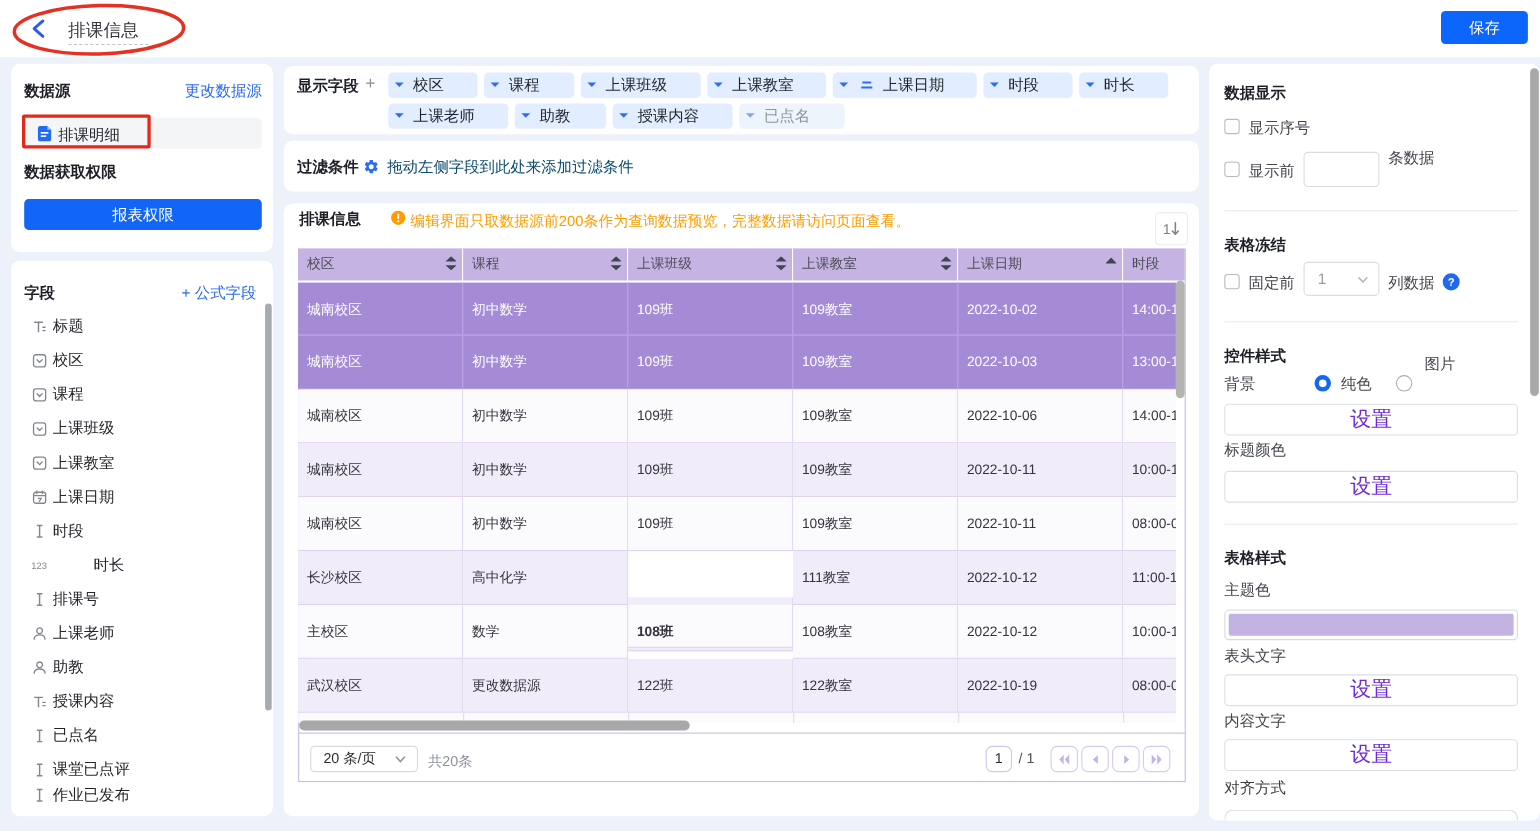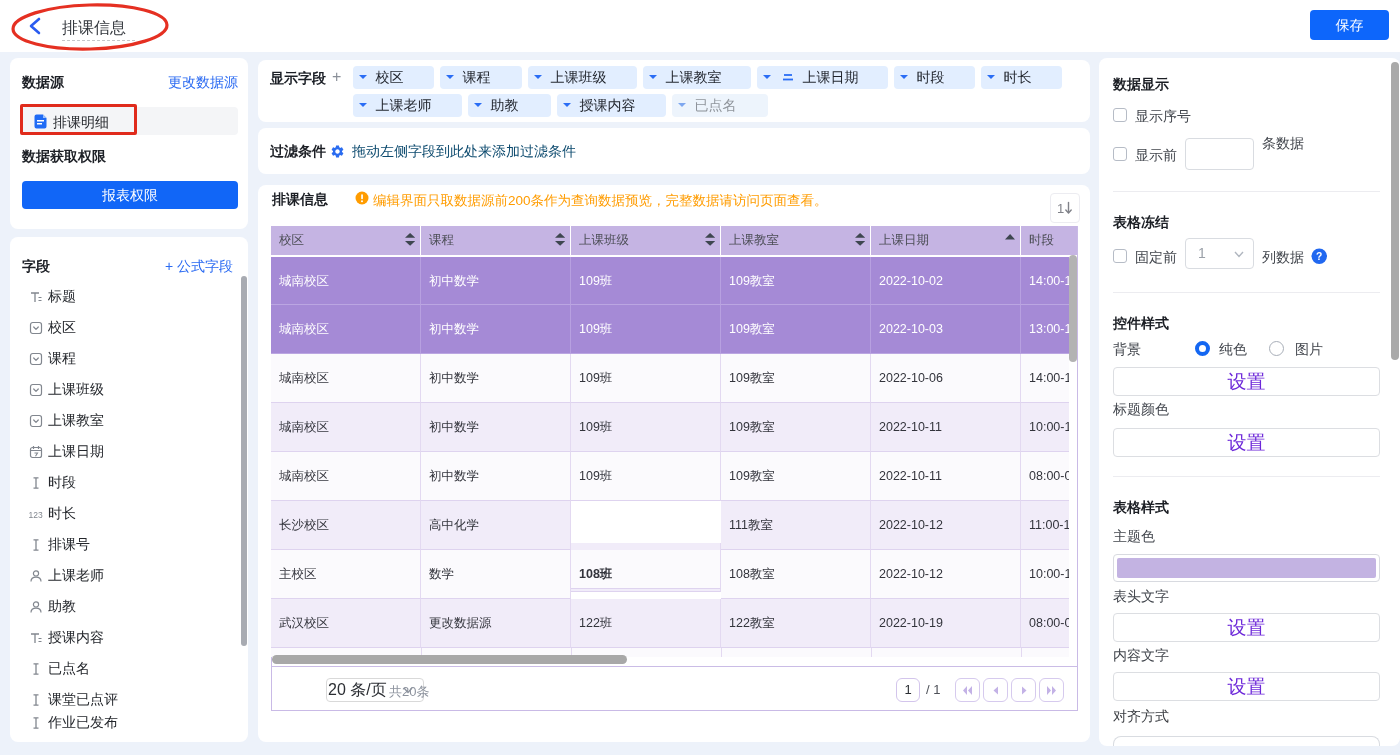--- a/index.html
+++ b/index.html
@@ -100,21 +100,21 @@
       <span>上课日期</span>
     </div>
     <div class="field-row" style="top:467px;">
       <svg width="14" height="14" viewBox="0 0 14 14">
         <g stroke="#82878f" stroke-width="1.3" fill="none">
           <path d="M4.5 1.8 h5 M4.5 12.2 h5 M7 1.8 v10.4"></path>
         </g>
       </svg>
       <span>时段</span>
     </div>
-    <div class="field-row" style="top:498px;">
+    <div class="field-row" style="top:498px;gap:37px;">
       <svg width="14" height="10" viewBox="0 0 14 10">
         <text x="-0.5" y="8.5" font-size="8.5" fill="#82878f" font-family="Liberation Sans,sans-serif">123</text>
       </svg>
       <span>时长</span>
     </div>
     <div class="field-row" style="top:529px;">
       <svg width="14" height="14" viewBox="0 0 14 14">
         <g stroke="#82878f" stroke-width="1.3" fill="none">
           <path d="M4.5 1.8 h5 M4.5 12.2 h5 M7 1.8 v10.4"></path>
         </g>
@@ -430,21 +430,21 @@
       color:#33343c;font-size:12.5px;line-height:48.9px;padding-left:8.5px;overflow:hidden;white-space:nowrap;">08:00-0</div>
     <div class="abs" style="left:270.5px;top:647.6999999999998px;width:798.5px;height:9.300000000000182px;background:#fbfafd;"></div>
     <div class="abs" style="left:420.5px;top:647.6999999999998px;width:1px;height:9.300000000000182px;background:#e3d9f1;"></div>
     <div class="abs" style="left:570.5px;top:647.6999999999998px;width:1px;height:9.300000000000182px;background:#e3d9f1;"></div>
     <div class="abs" style="left:720.5px;top:647.6999999999998px;width:1px;height:9.300000000000182px;background:#e3d9f1;"></div>
     <div class="abs" style="left:870.5px;top:647.6999999999998px;width:1px;height:9.300000000000182px;background:#e3d9f1;"></div>
     <div class="abs" style="left:1020.5px;top:647.6999999999998px;width:1px;height:9.300000000000182px;background:#e3d9f1;"></div>
     <div class="abs" style="left:1069px;top:255px;width:8px;height:107px;background:#b3b3b3;border-radius:4px;"></div>
     <div class="abs" style="left:272px;top:655px;width:355px;height:9px;background:#a8a8a8;border-radius:4.5px;"></div>
     <div class="abs" style="left:270.5px;top:666px;width:807px;height:1px;background:#cabce6;"></div>
-    <div class="abs" style="left:282px;top:678px;width:98px;height:24px;border:1px solid #d9d9d9;border-radius:4px;color:#2b2e33;font-size:16px;line-height:22px;padding-left:1px;margin-left:44px;">20 条/页
+    <div class="abs" style="left:282px;top:678px;width:98px;height:24px;border:1px solid #d9d9d9;border-radius:4px;color:#2b2e33;font-size:13px;line-height:22px;padding-left:11px;">20 条/页
    <svg style="position:absolute;right:10px;top:8px;" width="10" height="7" viewBox="0 0 10 7">
         <path d="M1 1 L5 5.4 L9 1" fill="none" stroke="#8d939e" stroke-width="1.4"></path>
       </svg></div>
     <div class="abs" style="left:389px;top:683px;font-size:13px;color:#8d939e;">共20条</div>
     <div class="abs" style="left:896px;top:678px;width:24px;height:24px;border:1px solid #d3c5ec;border-radius:6px;color:#2b2e33;font-size:13px;text-align:center;line-height:22px;">1</div>
     <div class="abs" style="left:926px;top:682px;font-size:13px;color:#4e5158;">/ 1</div>
     <div class="abs" style="left:955.4px;top:678px;width:25px;height:24px;border:1px solid #d6caee;border-radius:6px;">
      <svg width="23" height="17" viewBox="0 0 23 17" style="margin-top:3px;">
         <g transform="translate(0,0)">
           <path d="M11 4 L7 8.5 L11 13 Z M16 4 L12 8.5 L16 13 Z" fill="#c3b2e6"></path>
@@ -491,21 +491,21 @@
     <svg class="abs" style="left:1311px;top:248px;" width="16.5" height="16.5" viewBox="0 0 16 16">
       <circle cx="8" cy="8" r="7.5" fill="#2168f0"></circle>
       <text x="8" y="11.5" font-size="10" font-weight="bold" fill="#fff" text-anchor="middle" font-family="Liberation Sans,sans-serif">?</text>
     </svg>
     <div class="divider" style="top:292px;"></div>
     <div class="abs bold" style="left:1113px;top:315px;">控件样式</div>
     <div class="lbl" style="top:341px;">背景</div>
     <div class="abs" style="left:1195px;top:340.5px;width:15px;height:15px;border-radius:50%;border:4.2px solid #1467f2;background:#fff;"></div>
     <div class="lbl" style="top:341px;left:1219px;">纯色</div>
     <div class="abs" style="left:1268.5px;top:340.5px;width:15px;height:15px;border-radius:50%;border:1.2px solid #a8aeb8;background:#fff;"></div>
-    <div class="lbl" style="top:341px;left:1295px;">图片</div>
+    <div class="lbl" style="top:322px;left:1295px;">图片</div>
     <div class="btn-set" style="top:367px;">设置</div>
     <div class="lbl" style="top:401px;">标题颜色</div>
     <div class="btn-set" style="top:428px;">设置</div>
     <div class="divider" style="top:476px;"></div>
     <div class="abs bold" style="left:1113px;top:499px;">表格样式</div>
     <div class="lbl" style="top:528px;">主题色</div>
     <div class="abs" style="left:1113px;top:554px;width:267px;height:28px;border:1px solid #d8dae0;border-radius:4px;background:#fff;padding:3px;">
       <div style="width:100%;height:100%;background:#c3b3e2;border-radius:2px;"></div>
     </div>
     <div class="lbl" style="top:588px;">表头文字</div>

